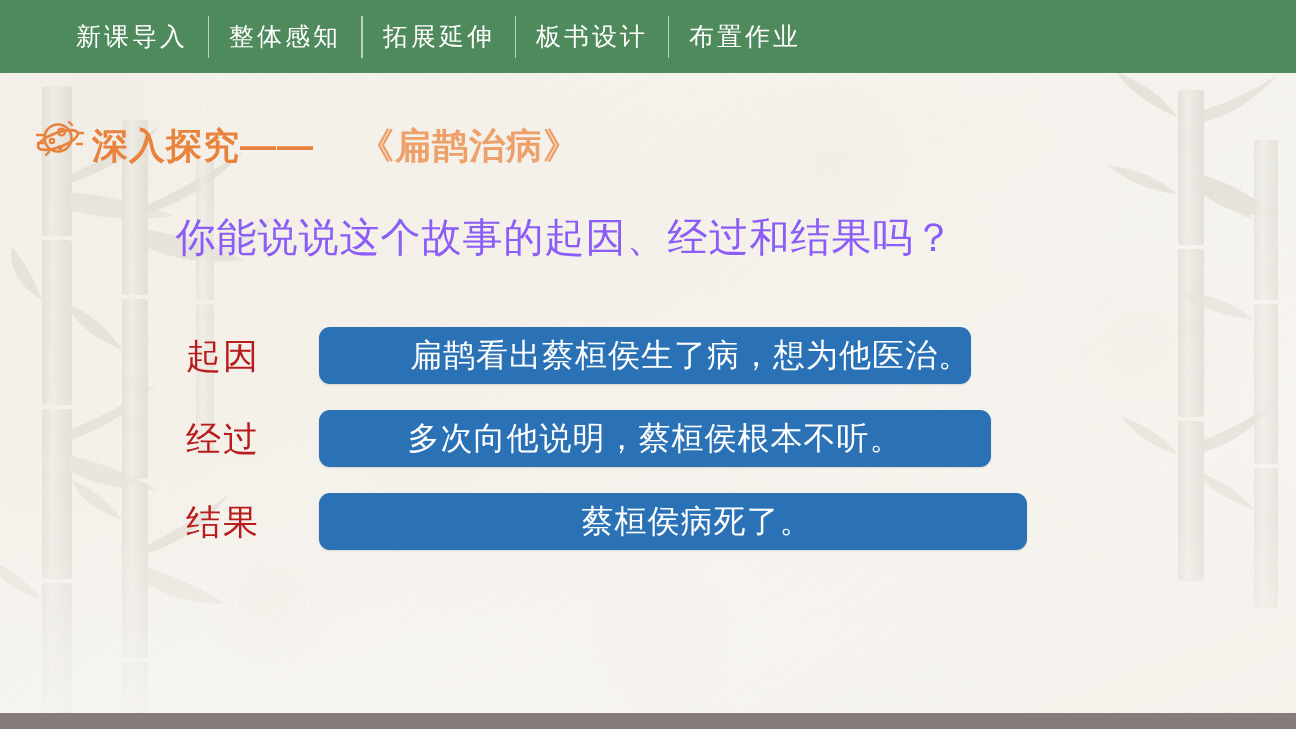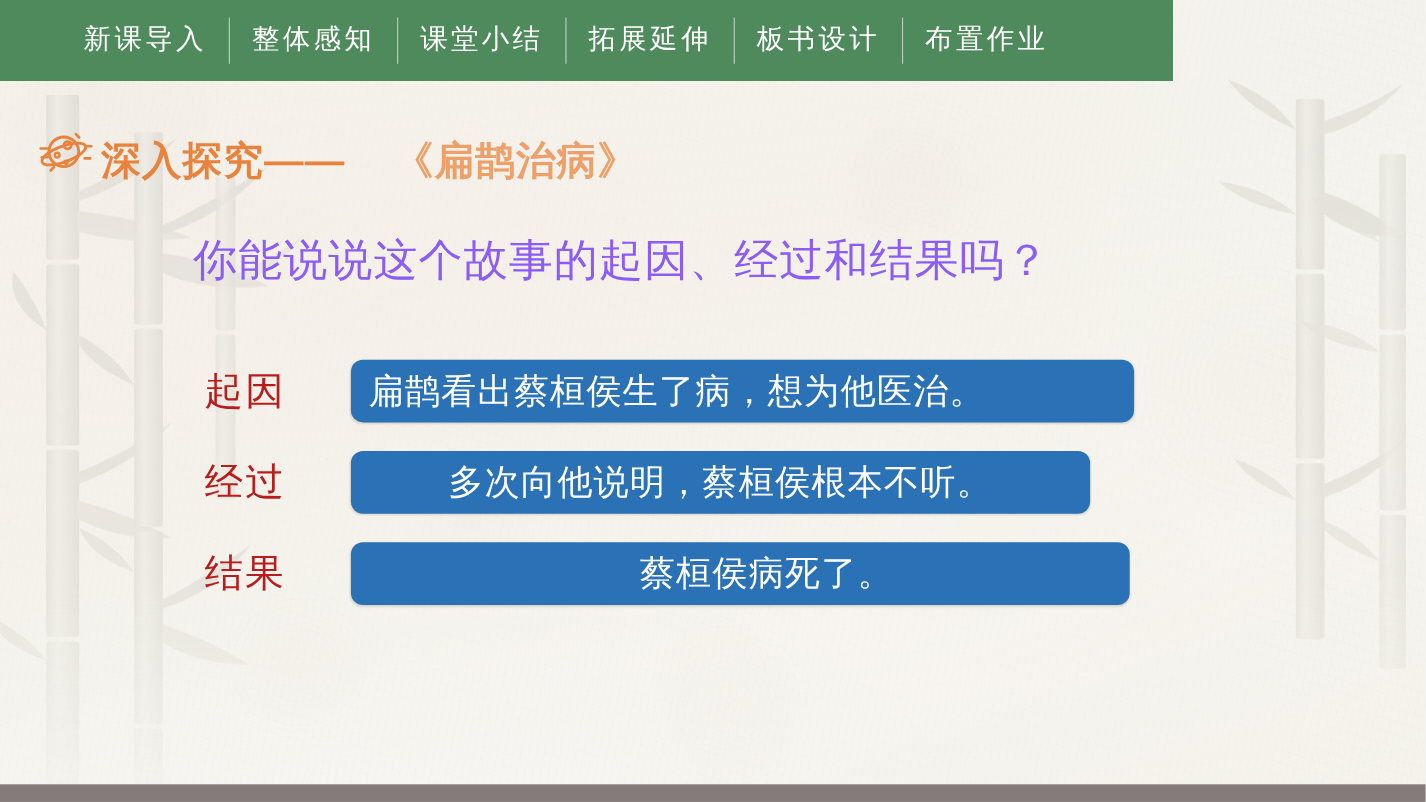--- a/index.html
+++ b/index.html
@@ -55,21 +55,21 @@
   .bamboo-layer {
     position: absolute;
     inset: 0;
     pointer-events: none;
   }
 
   
   #topnav {
     position: absolute;
     left: 0; top: 0;
-    width: 1066px;
+    width: 1296px;
     height: 73px;
     background: #4e8a5b;
     display: flex;
     align-items: center;
     z-index: 5;
   }
   #topnav .nav-inner {
     display: flex;
     align-items: stretch;
     height: 48px;
@@ -180,21 +180,21 @@
     border-radius: 11px;
     display: flex;
     align-items: center;
     color: #ffffff;
     font-size: 32px;
     letter-spacing: 1px;
     line-height: 1;
     box-shadow: 0 1px 2px rgba(0,0,0,0.12);
     white-space: nowrap;
   }
-  .row-box.b1 { width: 712px; justify-content: flex-start; padding-left: 16px; box-sizing: border-box; font-family: Liberation Serif, serif; }
+  .row-box.b1 { width: 652px; justify-content: flex-end; padding-left: 16px; box-sizing: border-box; font-family: Liberation Serif, serif; }
   .row-box.b2 { width: 672px; justify-content: center; }
   .row-box.b3 { width: 660px; justify-content: center; padding-left: 48px; }
 
   
   #bottombar {
     position: absolute;
     left: 0;
     top: 713px;
     width: 1296px;
     height: 16px;
@@ -292,23 +292,20 @@
         <span>新课导入</span>
       </div>
       <div class="nav-sep"></div>
 
       <div class="nav-tab">
         <span>整体感知</span>
       </div>
       <div class="nav-sep"></div>
 
 
-      <div class="nav-tab">
-        <span>课堂小结</span>
-      </div>
       <div class="nav-sep"></div>
 
       <div class="nav-tab">
         <span>拓展延伸</span>
       </div>
       <div class="nav-sep"></div>
 
       <div class="nav-tab">
         <span>板书设计</span>
       </div>

